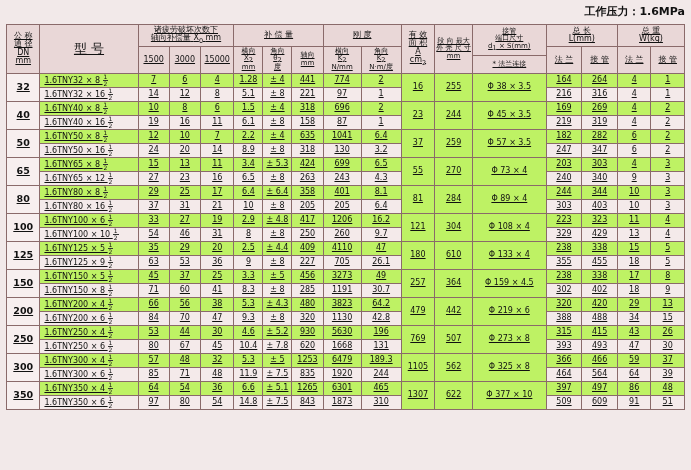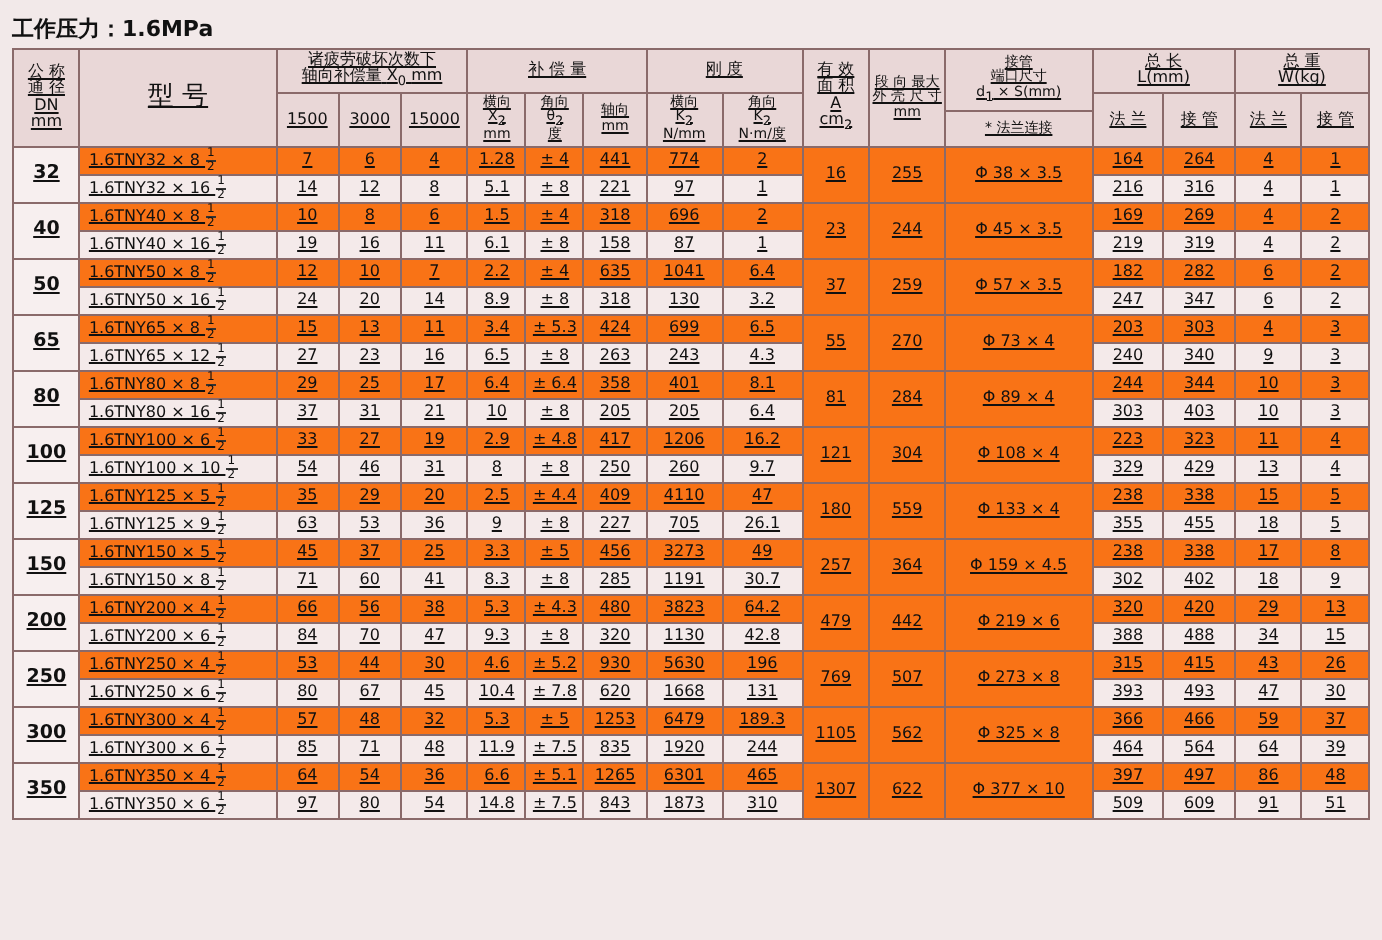--- a/index.html
+++ b/index.html
@@ -4,30 +4,30 @@
 <style>
   html,body{margin:0;padding:0;}
   body{
     width:691px;height:470px;
     background:#f2e9e9;
     font-family:"DejaVu Sans","Liberation Sans",sans-serif;
     color:#111;
     overflow:hidden;
   }
   .page{position:relative;width:691px;height:470px;box-sizing:border-box;padding:4px 6px 0 6px;}
-  .hdr{display:flex;justify-content:space-between;align-items:flex-end;height:18px;}
+  .hdr{display:flex;justify-content:space-between;align-items:flex-end;height:18px;flex-direction:column;}
   .hdr-left{font-size:11px;font-weight:bold;}
   .hdr-right{font-size:11.5px;font-weight:bold;}
   table{border-collapse:collapse;width:679px;table-layout:fixed;margin-top:2px;text-decoration:underline;}
   td,th{border:1px solid #8a6a6a;padding:0;text-align:center;vertical-align:middle;font-size:8px;line-height:1.05;}
   th{background:#e9d7d7;font-weight:normal;}
   .tiny{font-size:7px;margin-left:44px;}
   .model{text-align:left;padding-left:4px;font-size:8px;white-space:nowrap;margin-left:20px;}
   .dn{font-size:9.5px;font-weight:bold;background:#f7efef;}
-  .rowc{background:#f97316;}
+  .rowc{background:#bef264;}
   .rowa{background:#f4eaea;padding-left:40px;}
   .sub{font-size:6.5px;vertical-align:sub;}
   .frac{display:inline-block;font-size:6px;line-height:1;text-align:center;vertical-align:middle;}
   .frac i{display:block;font-style:normal;}
   .frac i.top{border-bottom:1px solid #333;padding:0 1px;}
   .hcell{padding:1px 0;}
 </style>
 </head>
 <body>
 
@@ -348,21 +348,21 @@
           <td class="model">1.6TNY125 × 5 <span class="frac"><i class="top">1</i><i>2</i></span></td>
           <td>35</td>
           <td>29</td>
           <td>20</td>
           <td>2.5</td>
           <td>± 4.4</td>
           <td>409</td>
           <td>4110</td>
           <td>47</td>
           <td rowspan="2">180</td>
-          <td rowspan="2">559</td>
+          <td rowspan="2">610</td>
           <td rowspan="2">Φ 133 × 4</td>
           <td>238</td>
           <td>338</td>
           <td>15</td>
           <td>5</td>
         </tr>
         <tr class="rowa">
           <td class="model">1.6TNY125 × 9 <span class="frac"><i class="top">1</i><i>2</i></span></td>
           <td>63</td>
           <td>53</td>

